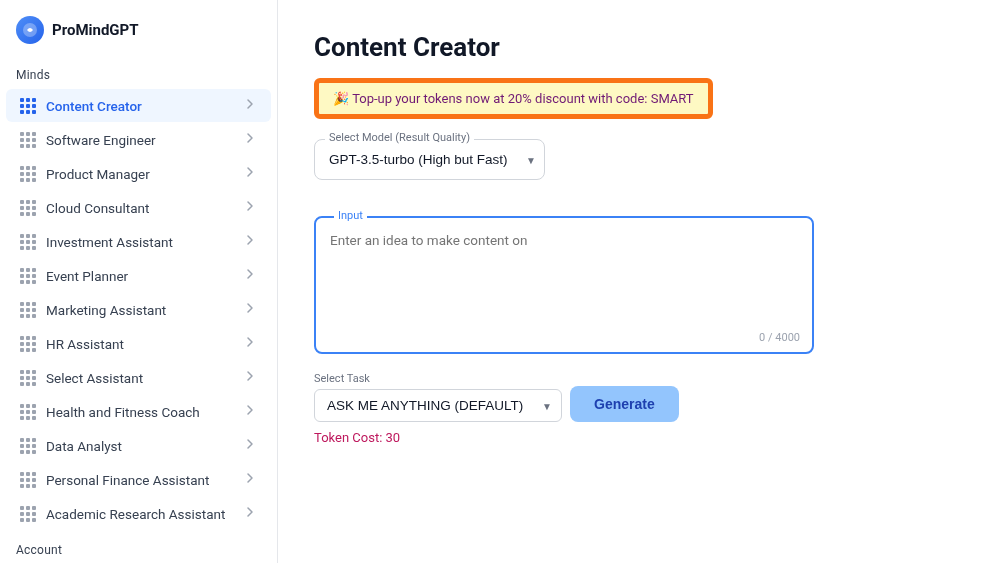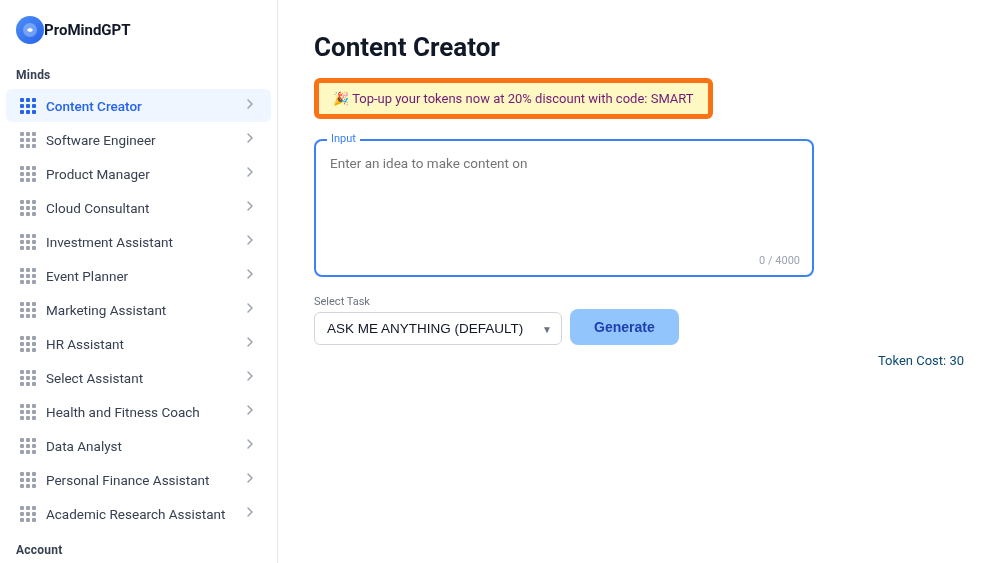--- a/index.html
+++ b/index.html
@@ -15,21 +15,21 @@
       flex-direction: column;
       height: 563px;
       overflow-y: auto;
     }
     #sidebar::-webkit-scrollbar { width: 4px; }
     #sidebar::-webkit-scrollbar-thumb { background: #d1d5db; border-radius: 2px; }
 
     .sidebar-logo {
       display: flex;
       align-items: center;
-      gap: 0;
+      gap: 8px;
       padding: 16px 16px 12px 16px;
       text-align: center;
     }
     .logo-icon {
       width: 28px;
       height: 28px;
       background: linear-gradient(135deg, #4f8ef7, #2563eb);
       border-radius: 50%;
       display: flex;
       align-items: center;
@@ -39,21 +39,21 @@
       font-weight: bold;
     }
     .logo-text {
       font-size: 15px;
       font-weight: 700;
       color: #111827;
     }
 
     .sidebar-section-label {
       font-size: 12px;
-      font-weight: 700;
+      font-weight: 400;
       color: #374151;
       padding: 12px 16px 6px 16px;
       letter-spacing: 0.02em;
     }
 
     .sidebar-item {
       display: flex;
       align-items: center;
       gap: 10px;
       padding: 8px 14px;
@@ -116,21 +116,21 @@
       position: relative;
       border: 2px solid #3b82f6;
       border-radius: 8px;
       background: #fff;
       width: 100%;
       max-width: 500px;
     }
     .input-box-label {
       position: absolute;
       top: -9px;
-      left: 11px;
+      left: 18px;
       background: #fff;
       padding: 0 4px;
       font-size: 11px;
       color: #3b82f6;
     }
     .input-box-wrapper textarea {
       width: 100%;
       border: none;
       outline: none;
       resize: none;
@@ -192,23 +192,22 @@
       border-radius: 8px;
       padding: 10px 24px;
       font-size: 14px;
       font-weight: 600;
       cursor: pointer;
       transition: background 0.15s;
     }
 
     .token-cost {
       font-size: 13px;
-      color: #0c4a6e;
+      color: #be185d;
       margin-top: 6px;
-      text-align: right;
     }
 
     
     .fieldset-model {
       border: 1px solid #d1d5db;
       border-radius: 8px;
       position: relative;
       display: inline-block;
       padding: 4px 4px 4px 4px;
       margin-bottom: 18px;
@@ -488,20 +487,27 @@
 
 </div>
 
 <div id="main">
 
   <h1 class="page-title">Content Creator</h1>
 
   <div class="promo-banner">🎉  Top-up your tokens now at 20% discount with code: SMART</div>
 
   
+  <div class="form-section">
+    <div class="fieldset-model">
+      <span class="fieldset-legend">Select Model (Result Quality)</span>
+      <select id="model-select"><option value="GPT-3.5-turbo (High but Fast)">GPT-3.5-turbo (High but Fast)</option><option value="GPT-4 (Highest Quality)">GPT-4 (Highest Quality)</option><option value="GPT-4-turbo (Fast &amp; High)">GPT-4-turbo (Fast &amp; High)</option></select>
+      <span class="fieldset-model-arrow">▼</span>
+    </div>
+  </div>
 
   
   <div class="form-section">
     <div class="input-box-wrapper">
       <span class="input-box-label">Input</span>
       <textarea id="input-textarea" placeholder="Enter an idea to make content on" style=""></textarea>
       <span class="char-count">0 / 4000</span>
     </div>
   </div>
 

